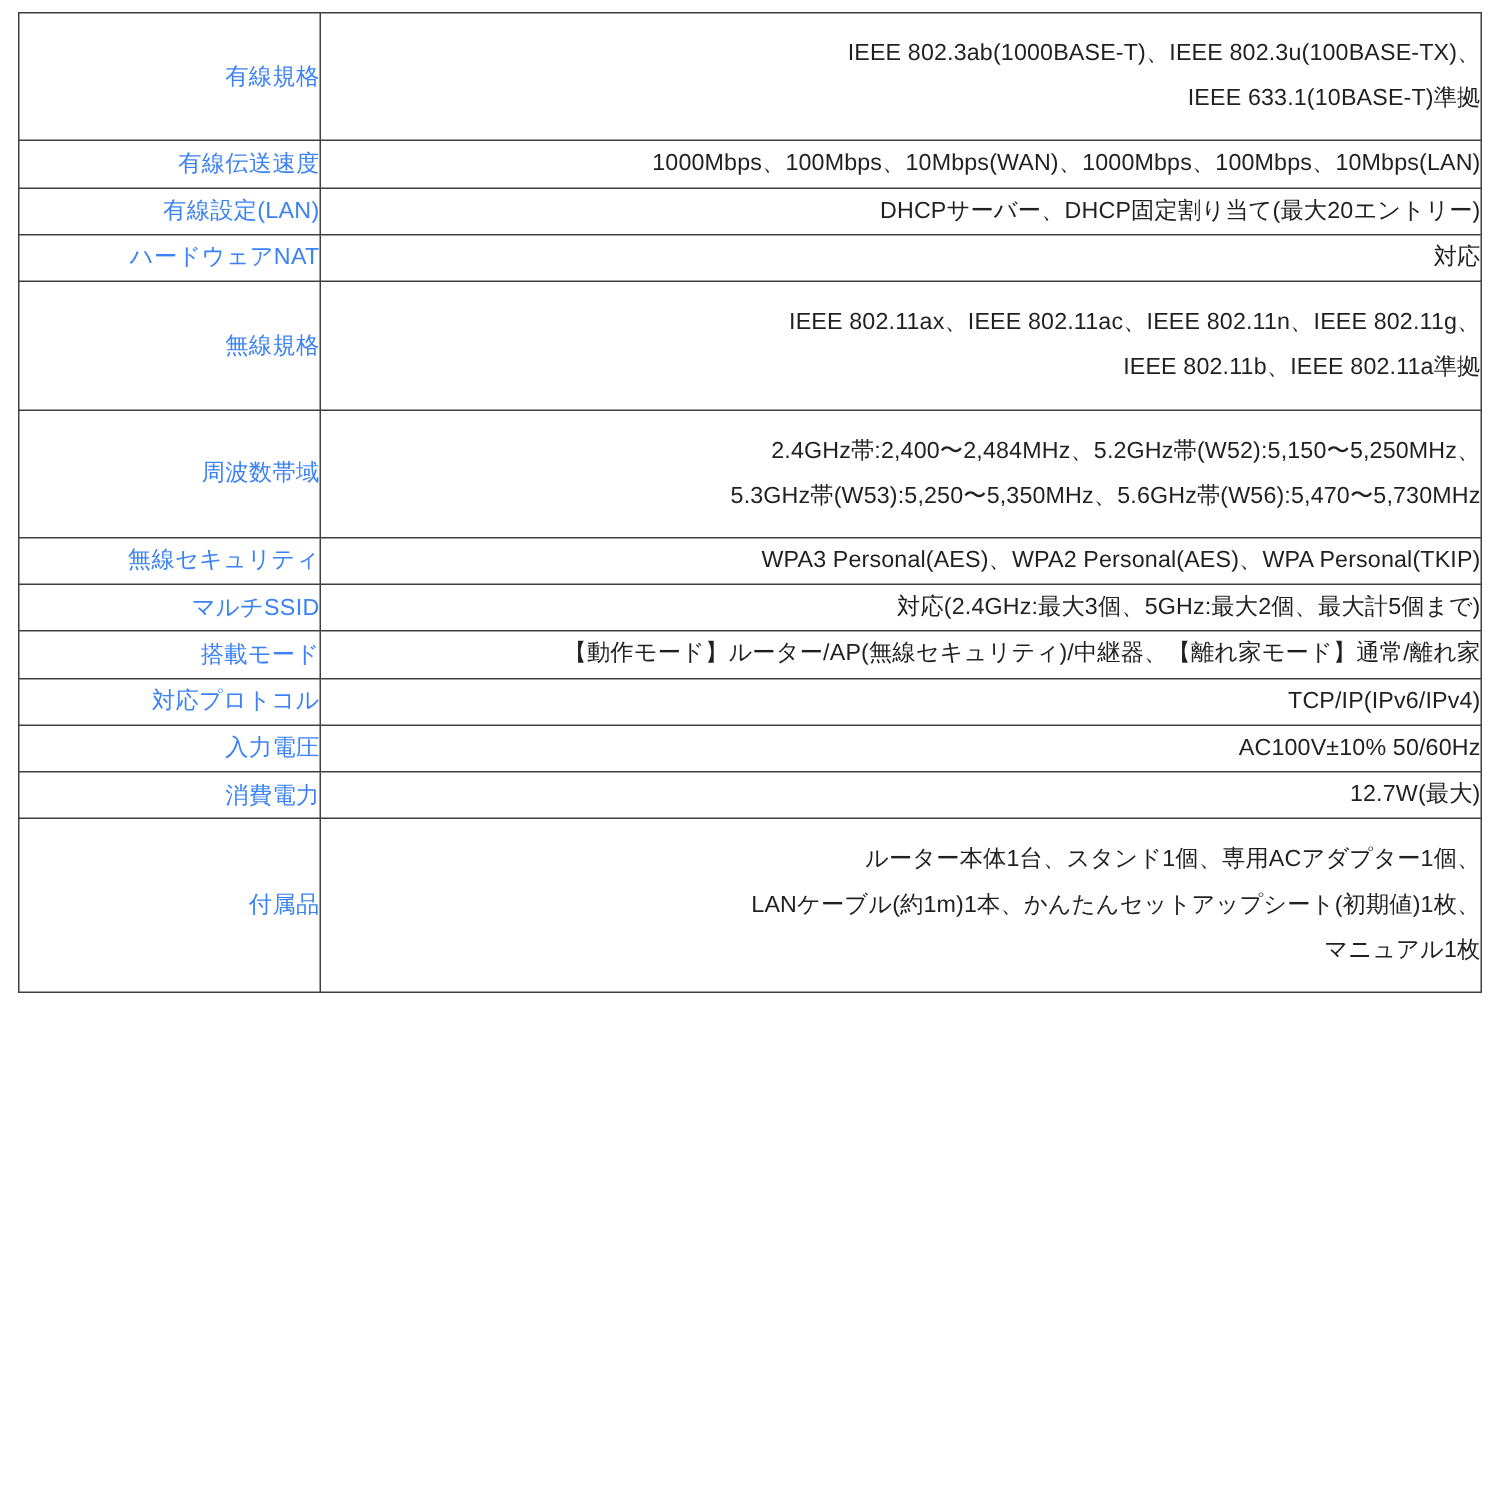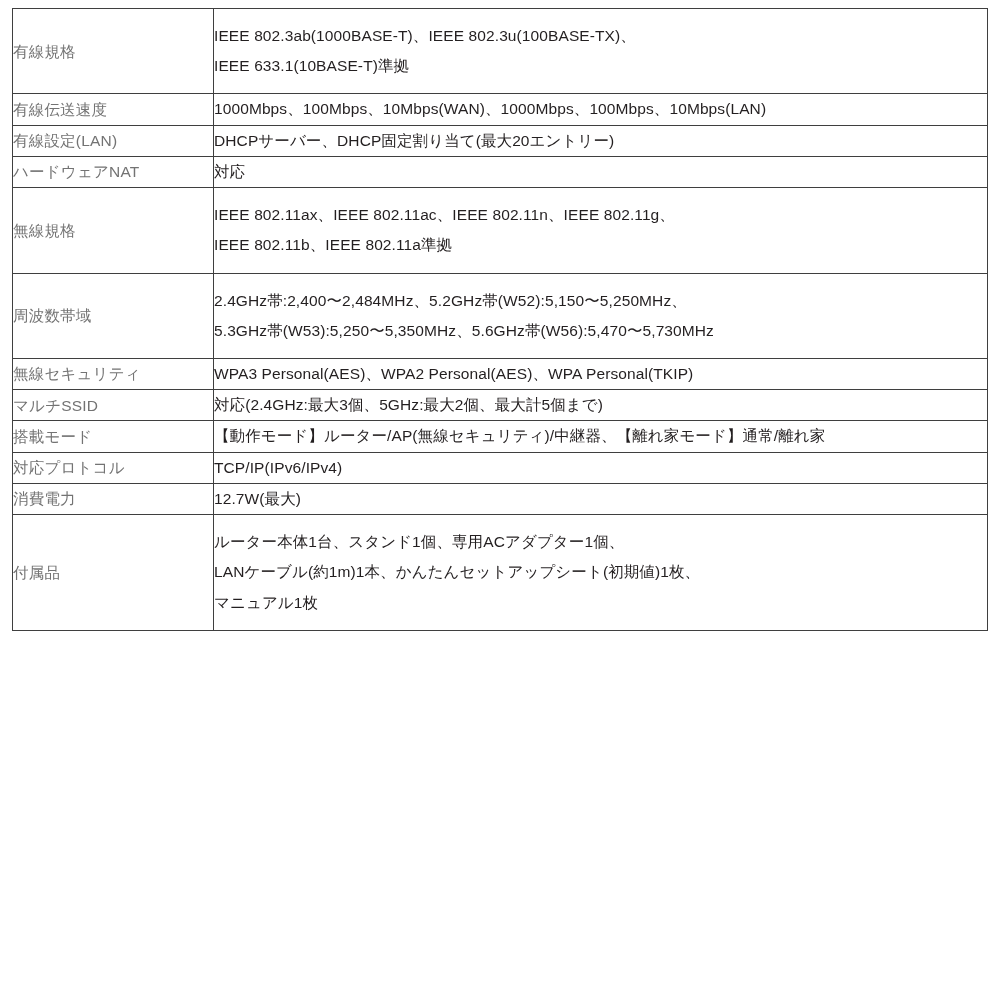--- a/index.html
+++ b/index.html
@@ -24,28 +24,29 @@
     border-collapse: collapse;
     table-layout: fixed;
   }
   table.spec-table tr {
     border: 0;
   }
   table.spec-table td {
     border: 1px solid #3f3f3f;
     vertical-align: middle;
     padding: 0;
+    text-align: right;
   }
   td.label-cell {
     width: 200px;
     padding: 10px 0 10px 18px;
     font-size: 15.5px;
     line-height: 1.5;
     letter-spacing: 0.2px;
-    color: #737373;
+    color: #3b82f6;
     background: #ffffff;
   }
   td.value-cell {
     padding: 10px 8px 10px 14px;
     font-size: 15.5px;
     line-height: 1.95;
     letter-spacing: 0.1px;
     color: #231f20;
     background: #ffffff;
   }
@@ -122,20 +123,26 @@
             <span class="line">【動作モード】ルーター/AP(無線セキュリティ)/中継器、【離れ家モード】通常/離れ家</span>
           </td>
         </tr>
         <tr>
           <td class="label-cell">対応プロトコル</td>
           <td class="value-cell">
             <span class="line">TCP/IP(IPv6/IPv4)</span>
           </td>
         </tr>
         <tr>
+          <td class="label-cell">入力電圧</td>
+          <td class="value-cell">
+            <span class="line">AC100V±10% 50/60Hz</span>
+          </td>
+        </tr>
+        <tr>
           <td class="label-cell">消費電力</td>
           <td class="value-cell">
             <span class="line">12.7W(最大)</span>
           </td>
         </tr>
         <tr class="row-tall">
           <td class="label-cell">付属品</td>
           <td class="value-cell">
             <span class="line">ルーター本体1台、スタンド1個、専用ACアダプター1個、</span>
             <span class="line">LANケーブル(約1m)1本、かんたんセットアップシート(初期値)1枚、</span>

